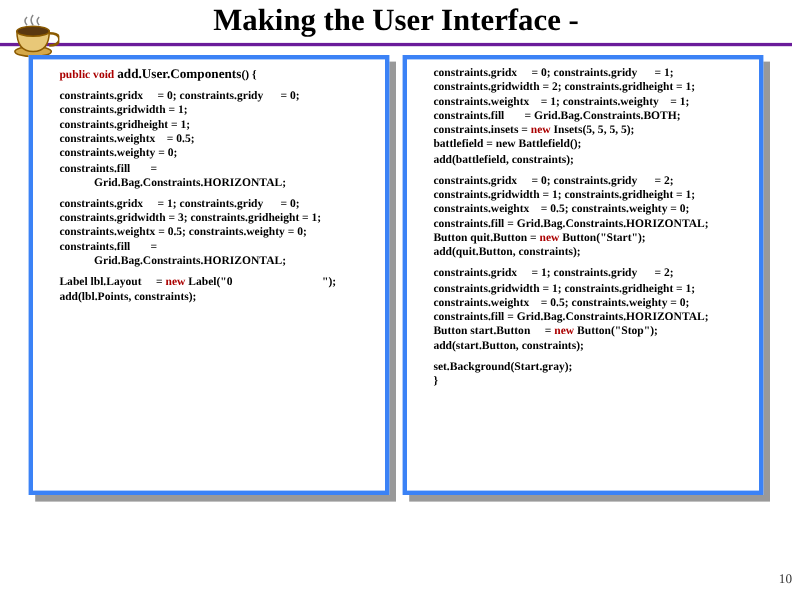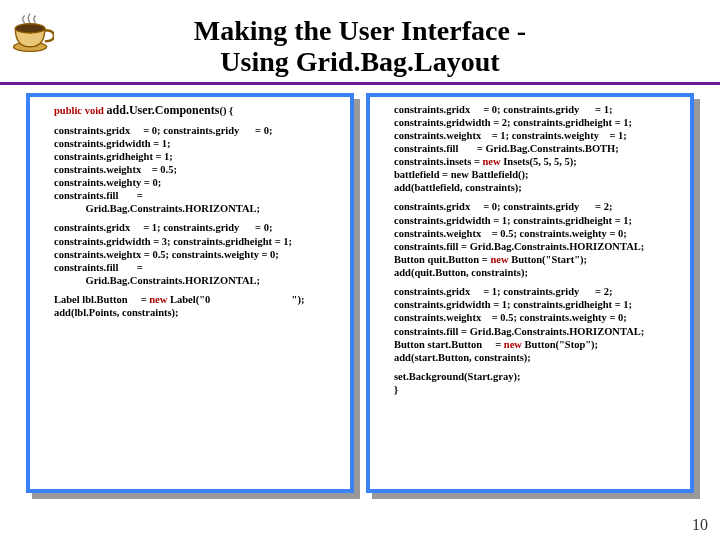--- a/index.html
+++ b/index.html
@@ -6,21 +6,21 @@
     margin: 0;
     width: 720px;
     height: 540px;
     background: #ffffff;
     font-family: "Times New Roman", serif;
     position: relative;
     overflow: hidden;
   }
   .header {
     text-align: center;
-    padding-top: 16px;
+    padding-top: 4px;
   }
   .title {
     font-size: 28px;
     font-weight: bold;
     color: #000;
     line-height: 1.1;
   }
   .subtitle {
     font-size: 13px;
     font-weight: bold;
@@ -65,44 +65,43 @@
     z-index: 1;
     font-size: 10.5px;
     line-height: 1.25;
     min-height: 380px;
   }
   .kw { color: #aa0000; font-weight: bold; }
   .normal { color: #000; font-weight: bold; }
   .para { margin-bottom: 6px; white-space: pre-wrap; font-weight: bold; }
   .pagenum {
     position: absolute;
-    right: 12px;
+    right: 0;
     bottom: 6px;
-    font-size: 16px;
+    font-size: 12px;
     color: #333;
     margin-left: 12px;
   }
 </style>
 </head>
 <body>
 
 <div class="icon-holder">
   <svg viewBox="0 0 50 50" width="46" height="46">
     <ellipse cx="24" cy="40" rx="18" ry="5" fill="#d4a84a" stroke="#8b5a00" stroke-width="1.5"></ellipse>
     <path d="M8 20 Q8 40 24 40 Q40 40 40 20 L8 20 Z" fill="#e8c878" stroke="#8b5a00" stroke-width="1.5"></path>
     <ellipse cx="24" cy="20" rx="16" ry="5" fill="#5a3810" stroke="#8b5a00" stroke-width="1.5"></ellipse>
     <path d="M40 22 Q50 22 50 28 Q50 34 40 34" fill="none" stroke="#8b5a00" stroke-width="2.5"></path>
     <path d="M18 6 Q14 10 18 14 M24 4 Q20 9 24 14 M30 6 Q26 10 30 14" fill="none" stroke="#888" stroke-width="1.5"></path>
   </svg>
 </div>
 
 <div class="header">
   <div class="title">
     <span>Making the User Interface -</span><br>
-    <span>Using Grid.Bag.Layout</span>
   </div>
 </div>
 
 <div class="divider"></div>
 
 <div class="content">
 
   <div class="codebox-wrap">
     <div class="shadow"></div>
     <div class="codebox">
@@ -112,21 +111,21 @@
 constraints.gridheight = 1;
 constraints.weightx    = 0.5;
 constraints.weighty = 0;
 constraints.fill       =
             Grid.Bag.Constraints.HORIZONTAL;</div>
       <div class="para normal">constraints.gridx     = 1; constraints.gridy      = 0;
 constraints.gridwidth = 3; constraints.gridheight = 1;
 constraints.weightx = 0.5; constraints.weighty = 0;
 constraints.fill       =
             Grid.Bag.Constraints.HORIZONTAL;</div>
-      <div class="para"><span class="normal">Label lbl.Button     = </span><span class="kw">new</span><span class="normal"> Label("0                               ");
+      <div class="para"><span class="normal">Label lbl.Layout     = </span><span class="kw">new</span><span class="normal"> Label("0                               ");
 add(lbl.Points, constraints);</span></div>
     </div>
   </div>
 
   <div class="codebox-wrap">
     <div class="shadow"></div>
     <div class="codebox">
       <div class="para"><span class="normal">constraints.gridx     = 0; constraints.gridy      = 1;
 constraints.gridwidth = 2; constraints.gridheight = 1;
 constraints.weightx    = 1; constraints.weighty    = 1;

